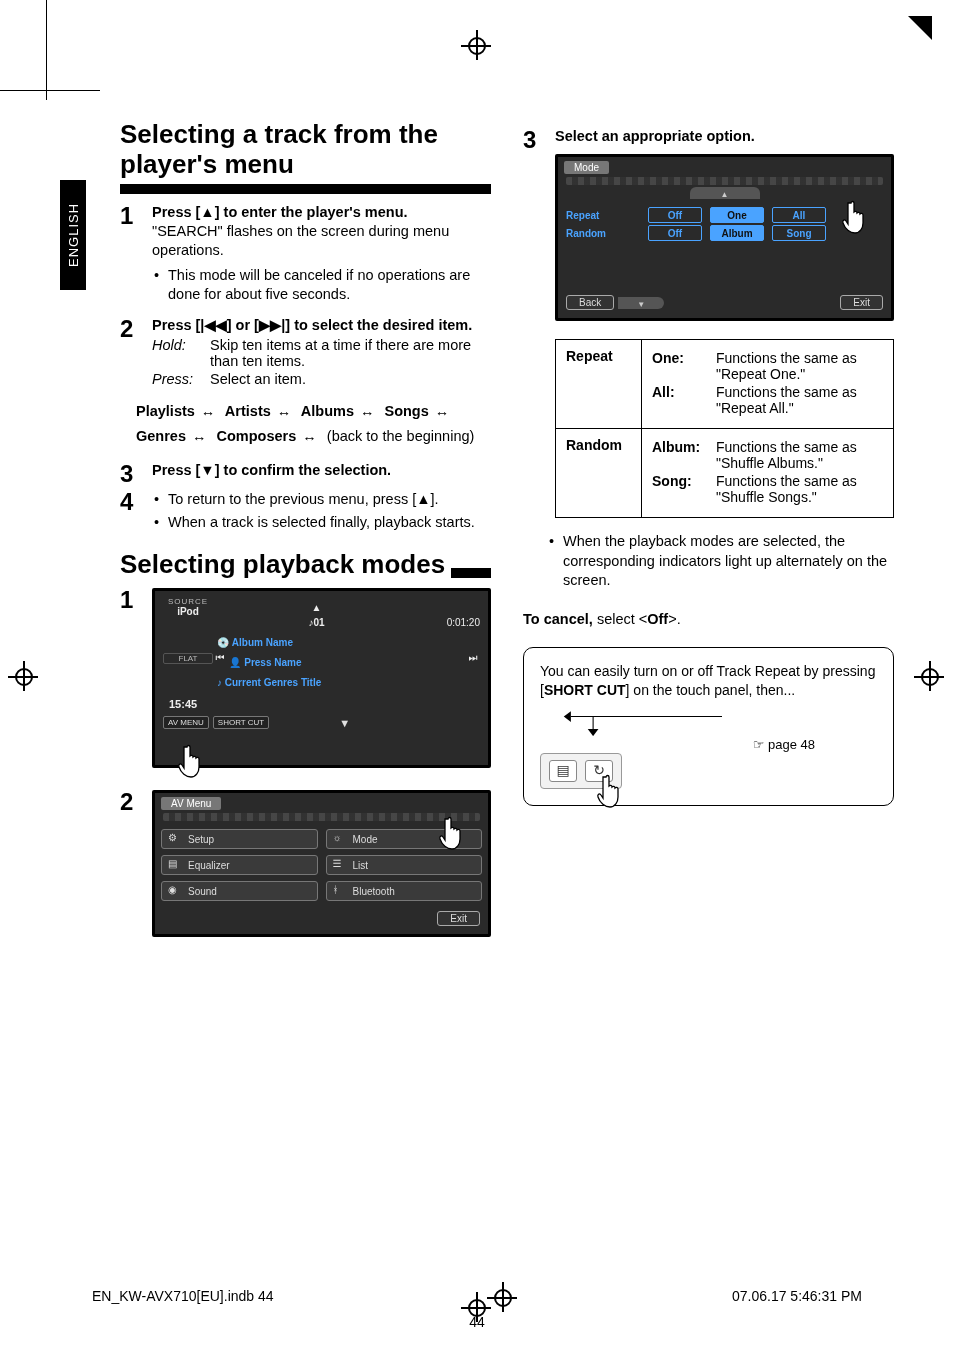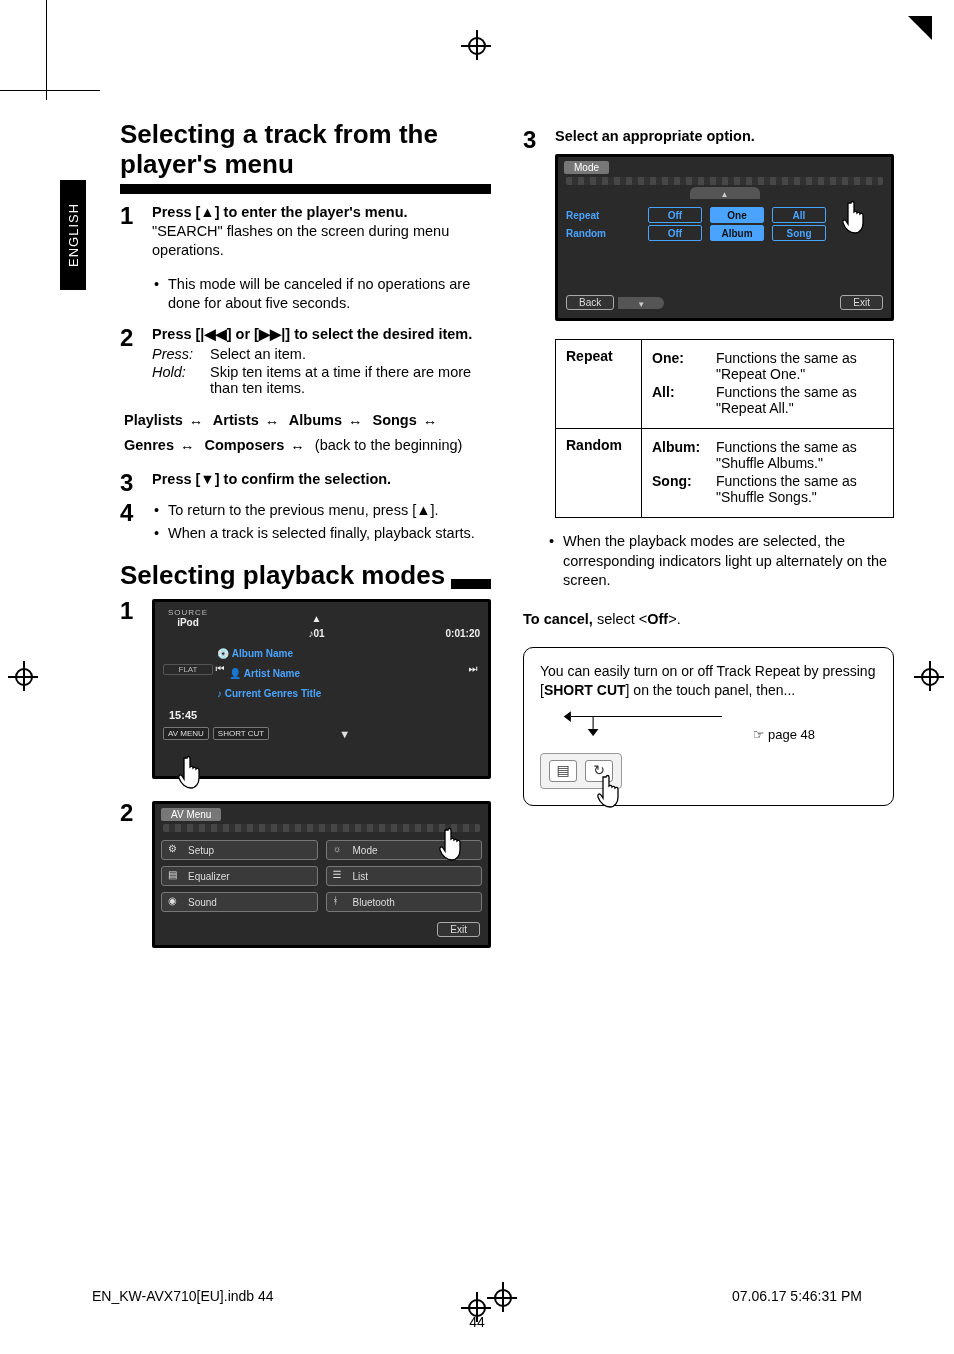--- a/index.html
+++ b/index.html
@@ -81,21 +81,21 @@
   .header-row .bar-end { flex:1; height:10px; background:#000; margin-bottom:2px; }
 
   ol.bignum { list-style: none; }
   ol.bignum > li { position: relative; padding-left: 32px; margin: 8px 0 12px; }
   ol.bignum > li > .num {
     position: absolute; left: 0; top: -2px;
     font-size: 24px; font-weight: 800;
   }
   .substep-title { font-weight: 700; font-size: 14.5px; }
   .body-text { font-size: 14.5px; line-height: 1.35; margin-top: 2px; }
-  ul.bullets { list-style: none; margin-top: 14px; }
+  ul.bullets { list-style: none; margin-top: 5px; }
   ul.bullets > li { position: relative; padding-left: 16px; font-size: 14.5px; line-height: 1.35; margin: 3px 0;}
   ul.bullets > li::before { content: "•"; position: absolute; left: 2px; }
   .bold { font-weight: 700; }
 
   .def-row { display: flex; font-size: 14.5px; margin: 2px 0 2px 0; }
   .def-row .k { width: 58px; font-style: italic; }
   .def-row .v { flex: 1; }
 
   .chain {
     font-size: 14.5px; font-weight: 700; line-height: 1.7; margin-top: 4px;
@@ -252,32 +252,32 @@
           <div class="body-text">"SEARCH" flashes on the screen during menu operations.</div>
           <ul class="bullets">
               <li>This mode will be canceled if no operations are done for about five seconds.</li>
             </ul>
         </li>
         <li>
           <span class="num">2</span>
           <div class="substep-title">Press [|◀◀] or [▶▶|] to select the desired item.</div>
           <div style="margin-top:4px;">
             <div class="def-row">
+                <span class="k">Hold:</span>
+                <span class="v">Skip ten items at a time if there are more than ten items.</span>
+              </div>
+            <div class="def-row">
                 <span class="k">Press:</span>
                 <span class="v">Select an item.</span>
               </div>
-            <div class="def-row">
-                <span class="k">Hold:</span>
-                <span class="v">Skip ten items at a time if there are more than ten items.</span>
-              </div>
           </div>
         </li>
       </ol>
 
-      <div class="chain" style="margin-left:4px;">
+      <div class="chain" style="margin-left:16px;">
         <span>Playlists</span><span class="arr">↔</span>
         <span>Artists</span><span class="arr">↔</span>
         <span>Albums</span><span class="arr">↔</span>
         <span>Songs</span><span class="arr">↔</span><br>
         <span>Genres</span><span class="arr">↔</span>
         <span>Composers</span><span class="arr">↔</span>
         <span class="light">(back to the beginning)</span>
       </div>
 
       <ol class="bignum" style="margin-top:14px;">
@@ -307,27 +307,27 @@
               <div class="left-col">
                 <div class="src">SOURCE</div>
                 <div style="font-weight:700;">iPod</div>
               </div>
               <div class="center"><span class="tri-up"></span></div>
               <div style="width:60px"></div>
             </div>
             <div class="prow">
               <div class="left-col"></div>
               <div class="center" style="font-weight:700;">♪01</div>
-              <div style="width:60px; text-align:right; font-weight:700;">0:01:20</div>
+              <div style="width:60px; text-align:right; font-weight:400;">0:01:20</div>
             </div>
             <div class="meta">💿 <span>Album Name</span></div>
             <div class="prow" style="align-items:center;justify-content:space-between;">
               <div class="left-col" style="font-size:8px; color:#bbb; border:1px solid #555; border-radius:2px; padding:0 2px;">FLAT</div>
               <div style="flex:0 0 14px; text-align:center;">⏮</div>
-              <div class="meta" style="margin-left:2px;">👤 <span>Artist Name</span></div>
+              <div class="meta" style="margin-left:2px;">👤 <span>Press Name</span></div>
               <div style="flex:1;"></div>
               <div style="flex:0 0 14px; text-align:center;">⏭</div>
             </div>
             <div class="meta">♪ <span>Current Genres Title</span></div>
             <div class="bot-row" style="margin-top:10px;">
               <div class="clock">15:45</div>
               <div></div>
                 <div></div>
             </div>
             <div class="bot-row">
@@ -476,21 +476,21 @@
       <div class="hint-box">
         <div>
           <span>You can easily turn on or off Track Repeat by pressing [</span><span class="bold">SHORT CUT</span><span>] on the touch panel, then...</span>
         </div>
         <svg class="hint-arrow" viewBox="0 0 180 30">
           <line x1="10" y1="10" x2="180" y2="10" stroke="#000" stroke-width="1.2"></line>
           <polygon points="10,4 10,16 2,10" fill="#000"></polygon>
           <line x1="35" y1="10" x2="35" y2="28" stroke="#000" stroke-width="1.2"></line>
           <polygon points="29,24 41,24 35,32" fill="#000"></polygon>
         </svg>
-        <div style="position:absolute; top:78px; right:78px; font-size:13px;">☞ page 48</div>
+        <div style="position:absolute; top:88px; right:78px; font-size:13px;">☞ page 48</div>
         <div style="margin-top:40px; position:relative; display:inline-block;">
           <div class="shortcut-pill">
             <span class="sc-icon">▤</span>
             <span class="sc-icon">↻</span>
           </div>
           <div class="touch-hand" style="bottom:-22px; left:52px;">
             <svg viewBox="0 0 40 40">
                 <path d="M14 6c0-2 3-2 3 0v9c1-1 3-1 3 1 1-1 3-1 3 1 1-1 3-1 3 1v8c0 5-3 10-8 10s-10-4-12-10c-1-3 2-4 3-2l2 3V6z" fill="#fff" stroke="#000" stroke-width="1.3"></path>
               </svg>
           </div>

